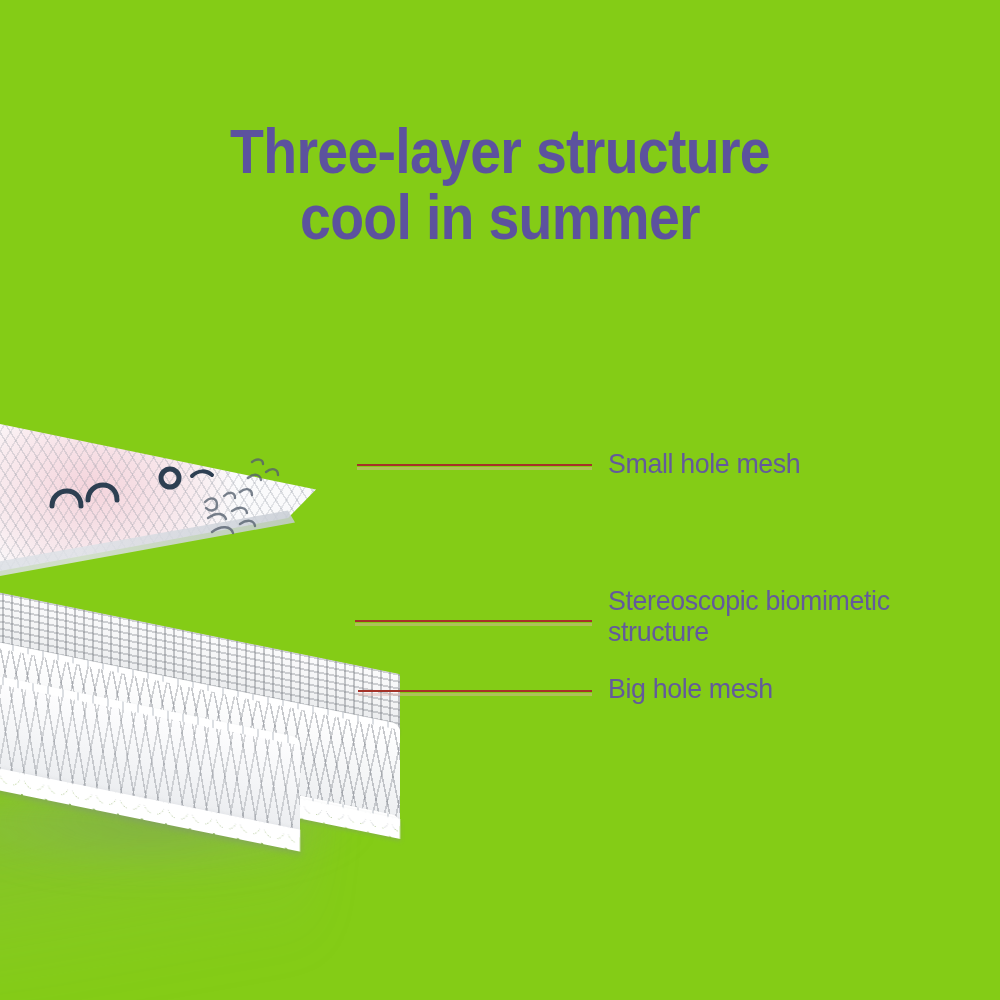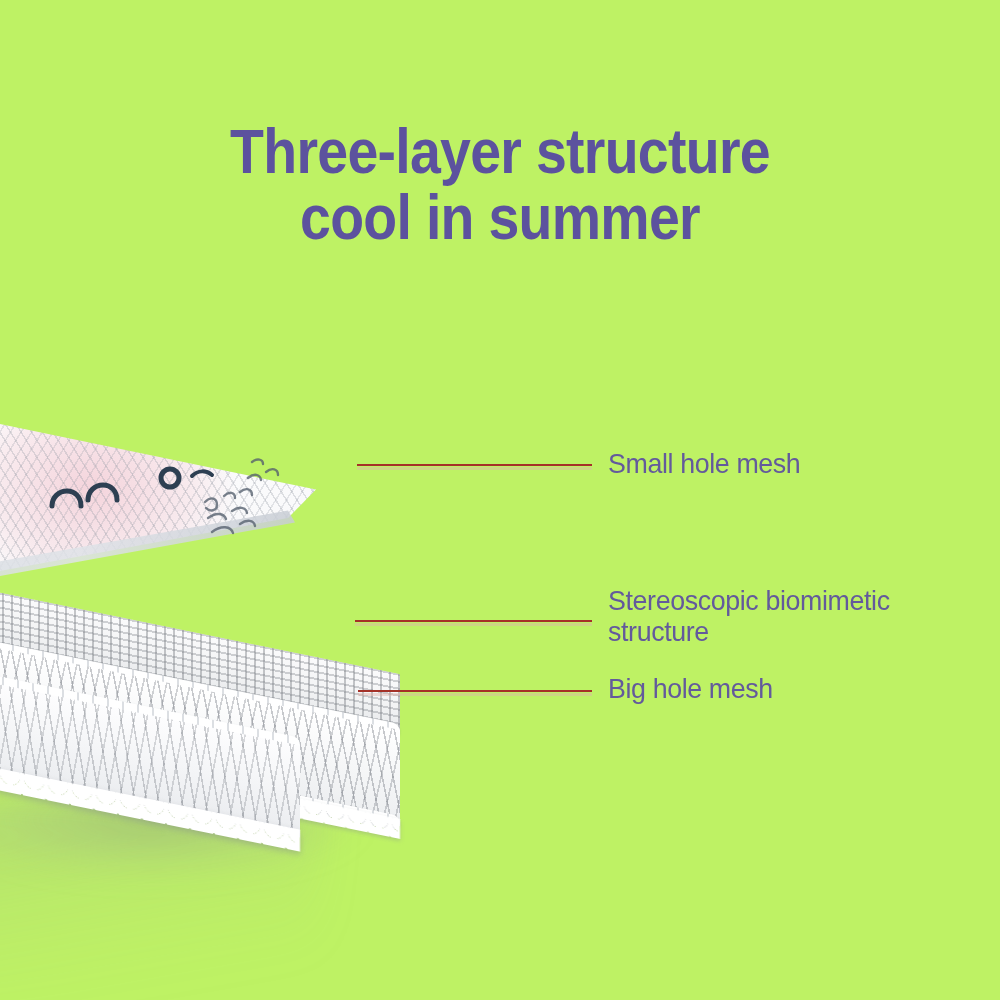--- a/index.html
+++ b/index.html
@@ -1,21 +1,21 @@
 <!DOCTYPE html>
 <html><head>
 <meta charset="utf-8">
 <style>
   html,body{margin:0;padding:0;}
   body{
     width:1000px;height:1000px;overflow:hidden;
     font-family:"Liberation Sans", sans-serif;
     background:#f0efee;
   }
-  #stage{position:relative;width:1000px;height:1000px;background:#bef264;overflow:hidden;}
+  #stage{position:relative;width:1000px;height:1000px;background:#84cc16;overflow:hidden;}
 
   
   #title-block{position:absolute;left:0;top:118px;width:1000px;text-align:center;}
   .title-line{
     font-family:"Liberation Sans", sans-serif;
     font-weight:700;
     font-size:63px;
     line-height:66px;
     letter-spacing:-0.8px;
     color:#5c529e;

